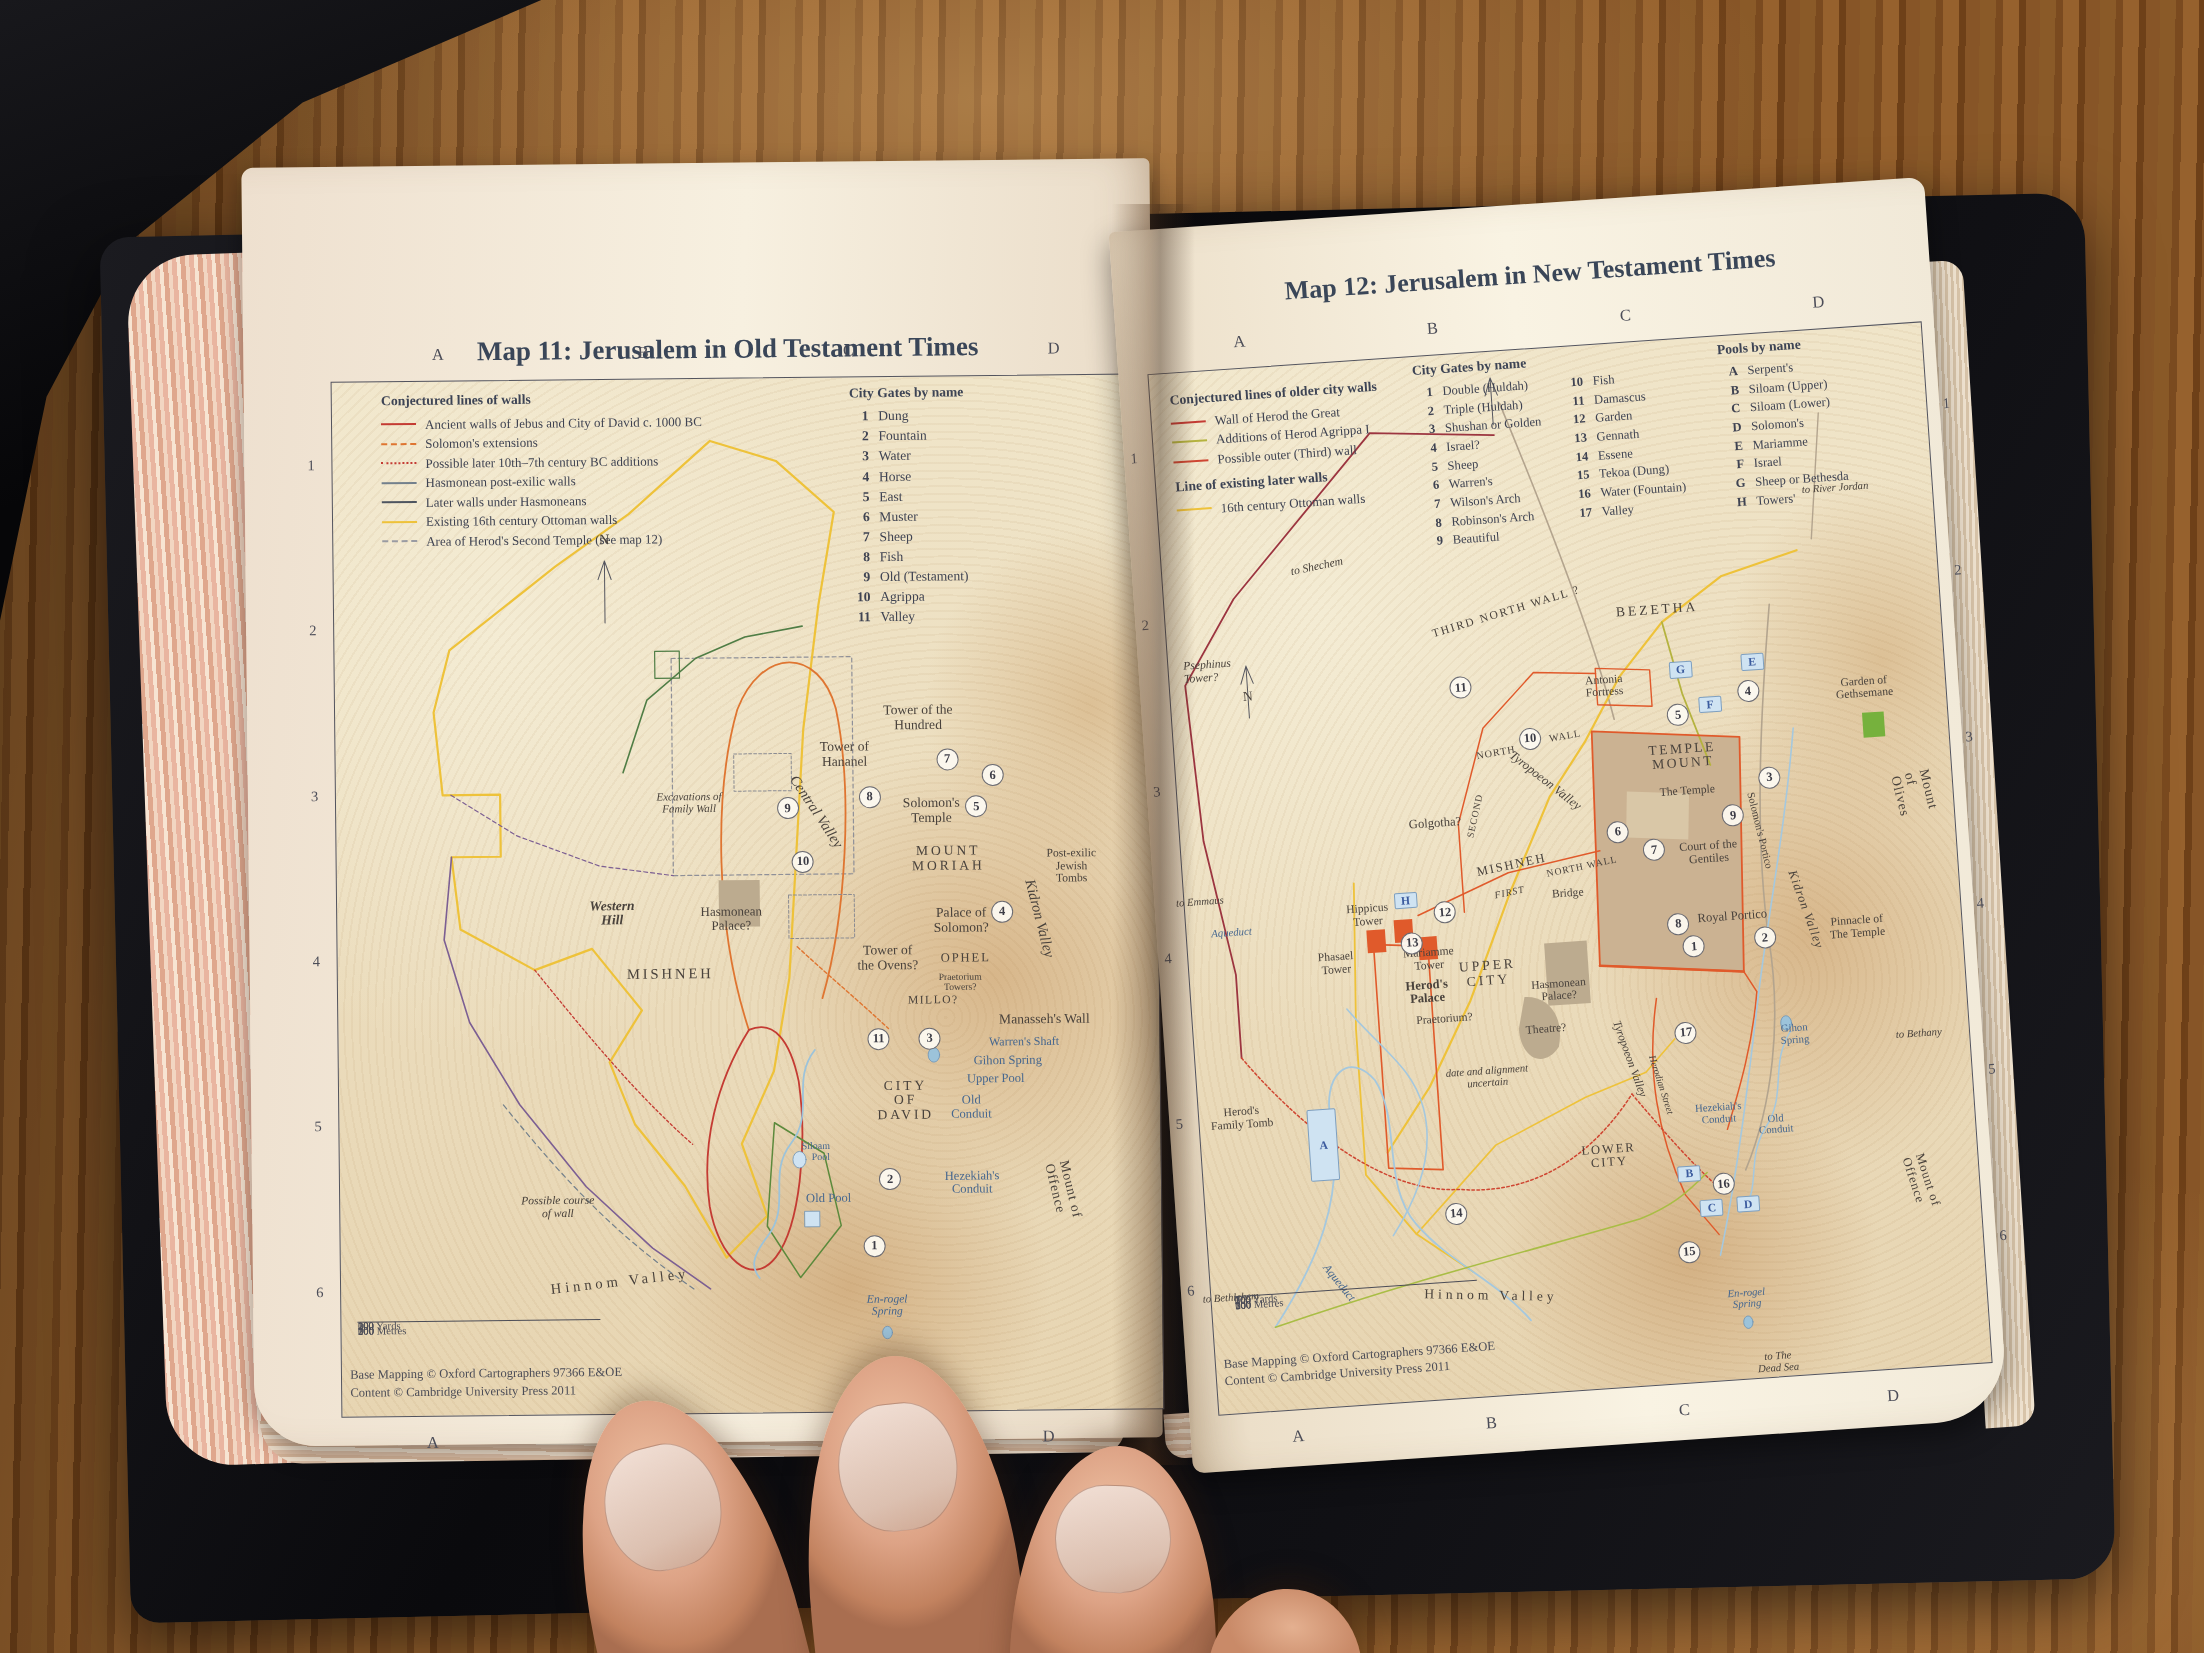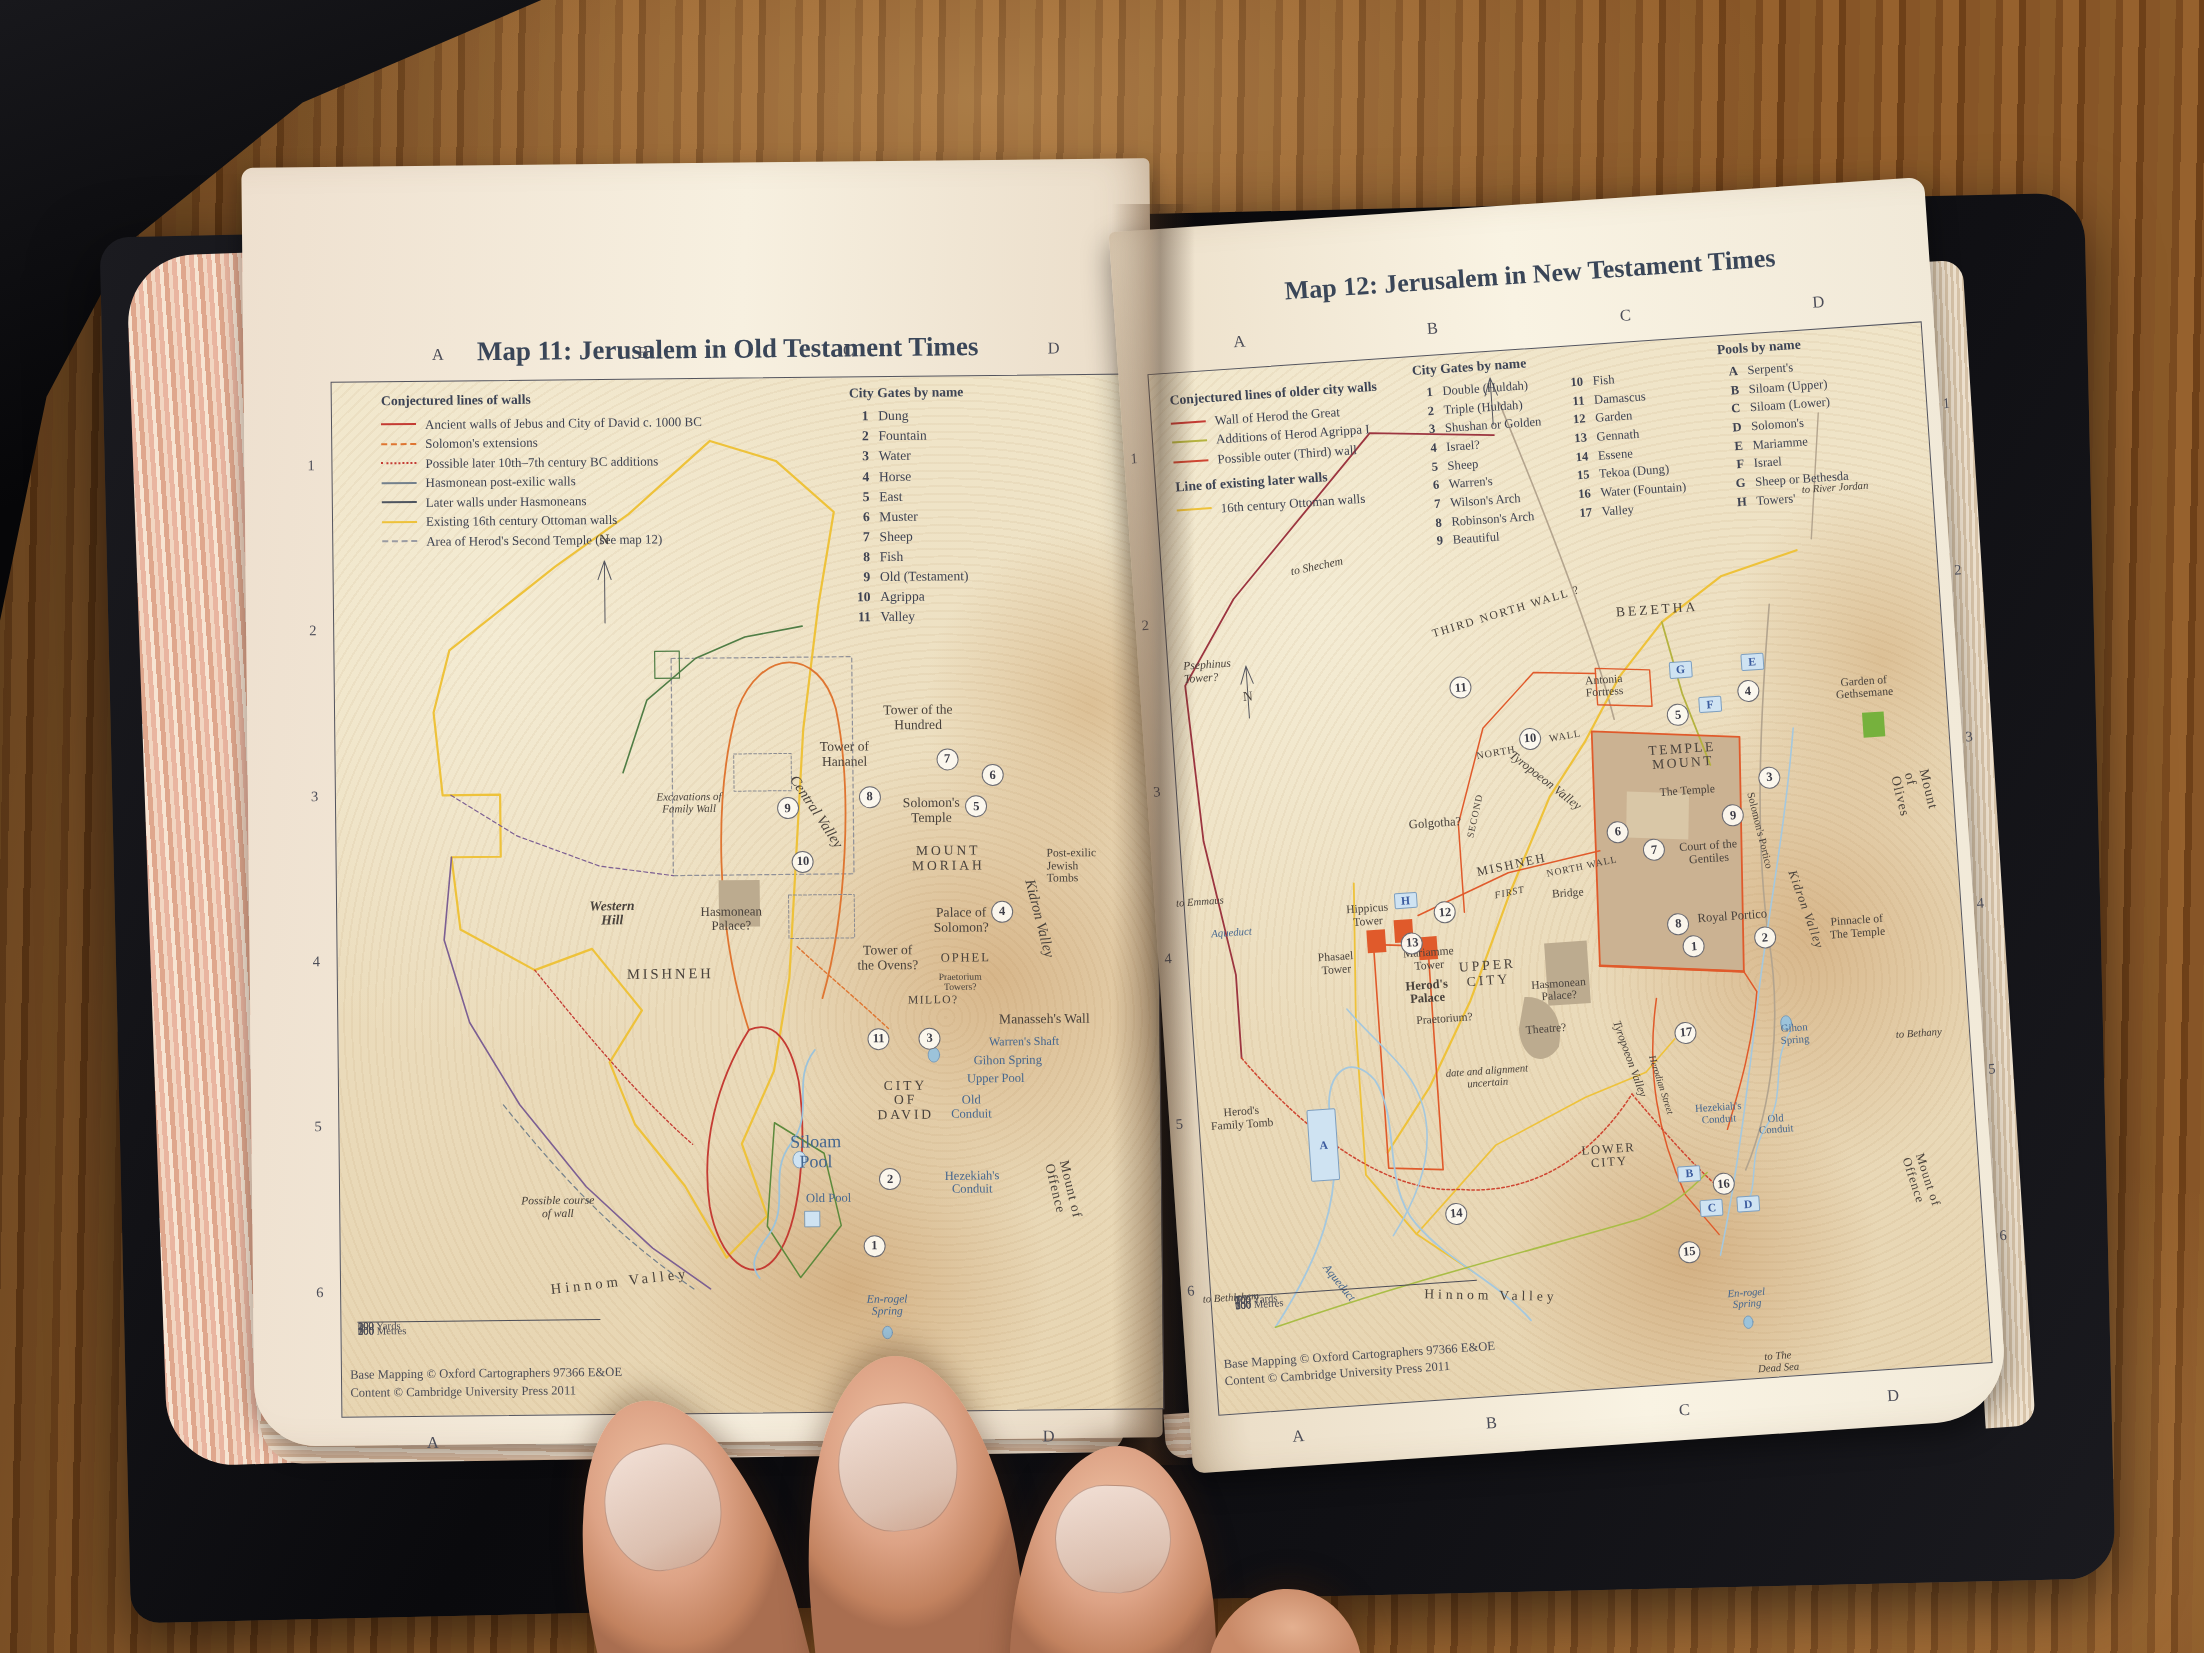--- a/index.html
+++ b/index.html
@@ -256,21 +256,21 @@
 Hundred</div>
           <div class="lbl" style="left: 62%; top: 36.5%; font-size: 13.6px; --r: 0deg; text-align: center;">Tower of
 Hananel</div>
           <div class="lbl" style="left: 58.5%; top: 42%; font-size: 14.6px; --r: 57deg; font-style: italic;">Central Valley</div>
           <div class="lbl" style="left: 72.5%; top: 42%; font-size: 13.6px; --r: 0deg; text-align: center;">Solomon's
 Temple</div>
           <div class="lbl" style="left: 74.5%; top: 46.6%; font-size: 13.6px; --r: 0deg; letter-spacing: 2.9px; text-align: center;">MOUNT
 MORIAH</div>
           <div class="lbl" style="left: 43%; top: 41%; font-size: 11px; --r: 0deg; font-style: italic; text-align: center;">Excavations of
 Family Wall</div>
-          <div class="lbl" style="left: 89.5%; top: 47.5%; font-size: 11.6px; --r: 0deg; text-align: left;">Post-exilic
+          <div class="lbl" style="left: 89.5%; top: 47.5%; font-size: 11.6px; --r: 0deg; text-align: center;">Post-exilic
 Jewish
 Tombs</div>
           <div class="lbl" style="left: 85.5%; top: 52.5%; font-size: 14.6px; --r: 76deg; font-style: italic;">Kidron Valley</div>
           <div class="lbl" style="left: 76%; top: 52.6%; font-size: 13.6px; --r: 0deg; text-align: center;">Palace of
 Solomon?</div>
           <div class="lbl" style="left: 76.5%; top: 56.3%; font-size: 12.6px; --r: 0deg; letter-spacing: 1.9px;">OPHEL</div>
           <div class="lbl" style="left: 67%; top: 56.2%; font-size: 13.6px; --r: 0deg; text-align: center;">Tower of
 the Ovens?</div>
           <div class="lbl" style="left: 75.8%; top: 58.6%; font-size: 9.7px; --r: 0deg; text-align: center;">Praetorium
 Towers?</div>
@@ -282,21 +282,21 @@
           <div class="lbl" style="left: 72.5%; top: 60.3%; font-size: 11.6px; --r: 0deg; letter-spacing: 1.5px;">MILLO?</div>
           <div class="lbl" style="left: 86%; top: 62.3%; font-size: 13.6px; --r: 0deg;">Manasseh's Wall</div>
           <div class="lbl" style="left: 83.5%; top: 64.4%; font-size: 12px; --r: 0deg; color: rgb(70, 103, 143);">Warren's Shaft</div>
           <div class="lbl" style="left: 81.5%; top: 66.2%; font-size: 12.6px; --r: 0deg; color: rgb(70, 103, 143);">Gihon Spring</div>
           <div class="lbl" style="left: 80%; top: 68%; font-size: 12.6px; --r: 0deg; color: rgb(70, 103, 143);">Upper Pool</div>
           <div class="lbl" style="left: 77%; top: 70.7%; font-size: 12.6px; --r: 0deg; color: rgb(70, 103, 143); text-align: center;">Old
 Conduit</div>
           <div class="lbl" style="left: 69%; top: 70%; font-size: 13.6px; --r: 0deg; letter-spacing: 2.9px; text-align: center;">CITY
 OF
 DAVID</div>
-          <div class="lbl" style="left: 58%; top: 74.9%; font-size: 18px; --r: 0deg; color: rgb(70, 103, 143); text-align: center;">Siloam
+          <div class="lbl" style="left: 58%; top: 74.9%; font-size: 10px; --r: 0deg; color: rgb(70, 103, 143); text-align: right;">Siloam
 Pool</div>
           <div class="lbl" style="left: 59.5%; top: 79.4%; font-size: 12.6px; --r: 0deg; color: rgb(70, 103, 143);">Old Pool</div>
           <div class="lbl" style="left: 77%; top: 78%; font-size: 12.6px; --r: 0deg; color: rgb(70, 103, 143); text-align: center;">Hezekiah's
 Conduit</div>
           <div class="lbl" style="left: 26.5%; top: 80%; font-size: 11.6px; --r: 0deg; font-style: italic; text-align: center;">Possible course
 of wall</div>
           <div class="lbl" style="left: 34%; top: 87.2%; font-size: 14.6px; --r: -6deg; letter-spacing: 3.9px;">Hinnom Valley</div>
           <div class="lbl" style="left: 88.5%; top: 80.6%; font-size: 13.6px; --r: 77deg; letter-spacing: 1px;">Mount of Offence</div>
           <div class="lbl" style="left: 66.5%; top: 89.8%; font-size: 11.6px; --r: 0deg; font-style: italic; color: rgb(70, 103, 143); text-align: center;">En-rogel
 Spring</div>

